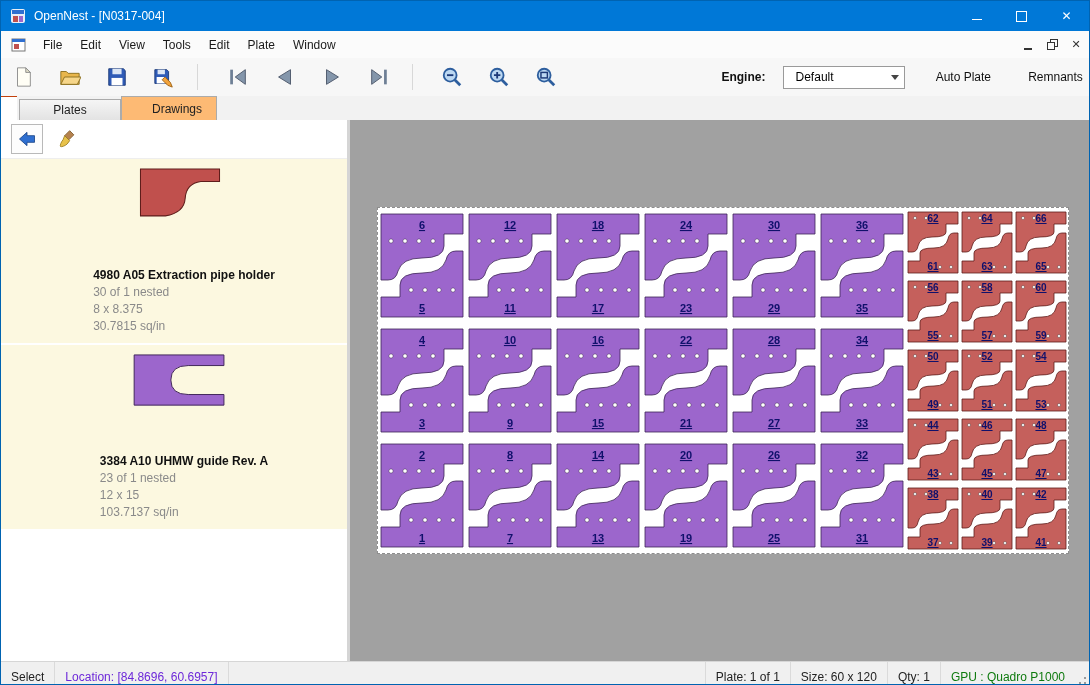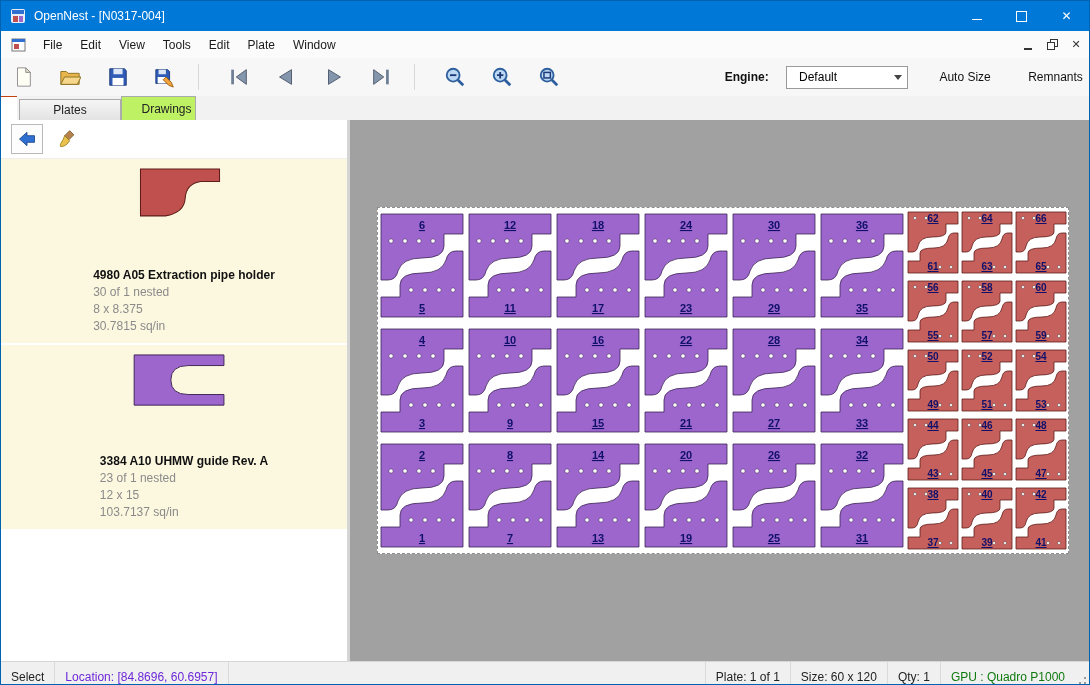--- a/index.html
+++ b/index.html
@@ -33,21 +33,21 @@
   .engine-select{width:108px;height:21px;border:1px solid #9a9a9a;background:#fff;display:flex;align-items:center;
                  padding-left:12px;position:relative;font-size:12px;}
   .engine-select .dd-arrow{position:absolute;right:5px;top:8px;width:0;height:0;border-left:4px solid transparent;
                  border-right:4px solid transparent;border-top:5px solid #444;}
   .tb-text-btn{margin-left:16px;padding:4px 6px;color:#111;}
   
   #tabstrip{position:absolute;left:16px;top:95px;width:100%;height:24px;background:#f2f2f2;}
   .tab{position:absolute;box-sizing:border-box;font-size:12px;text-align:center;color:#222;}
   .tab-inactive{left:2px;top:3px;width:102px;height:21px;line-height:21px;background:linear-gradient(#f5f5f5,#e3e3e3);
                 border:1px solid #ababab;border-bottom:none;}
-  .tab-active{left:104px;top:0;width:75px;height:24px;line-height:24px;background:#bef264;
+  .tab-active{left:104px;top:0;width:96px;height:24px;line-height:24px;background:#fdba74;
               border:1px solid #ababab;border-bottom:none;z-index:2;padding-left:16px;}
   
   #sidebar{position:absolute;left:0;top:119px;width:346px;height:541px;background:#fff;overflow:hidden;}
   #side-toolbar{height:38px;display:flex;align-items:center;border-bottom:1px solid #eee;}
   .side-btn{width:30px;height:28px;display:flex;align-items:center;justify-content:center;margin-left:10px;}
   .side-btn.bordered{border:1px solid #b9b9b9;background:#fdfdfd;}
   .part-row{display:flex;align-items:center;background:#fcf8e0;padding:8px 0 8px 12px;margin-bottom:2px;min-height:70px;flex-direction:column;}
   .part-thumb{flex:0 0 100px;}
   .part-info{margin-left:8px;line-height:17px;}
   .part-title{font-weight:bold;font-size:12px;color:#111;}
@@ -187,21 +187,21 @@
         <circle cx="10" cy="10" r="7" fill="#bcd8f2" stroke="#2d5e9e" stroke-width="2"></circle>
         <path d="M15 15 l6 6" stroke="#2d5e9e" stroke-width="3"></path>
         <rect x="6.5" y="7" width="7" height="6" fill="none" stroke="#1d3a78" stroke-width="1.6"></rect>
       </svg>
     </div>
     <span class="engine-label">Engine:</span>
     <div class="engine-select">
       <span>Default</span>
       <span class="dd-arrow"></span>
     </div>
-    <span class="tb-text-btn">Auto Size</span>
+    <span class="tb-text-btn">Auto Plate</span>
     <span class="tb-text-btn">Remnants</span>
   </div>
 
   <div id="tabstrip">
     <div class="tab tab-inactive">Plates</div>
     <div class="tab tab-active">Drawings</div>
   </div>
 
   <div id="sidebar">
     <div id="side-toolbar">

